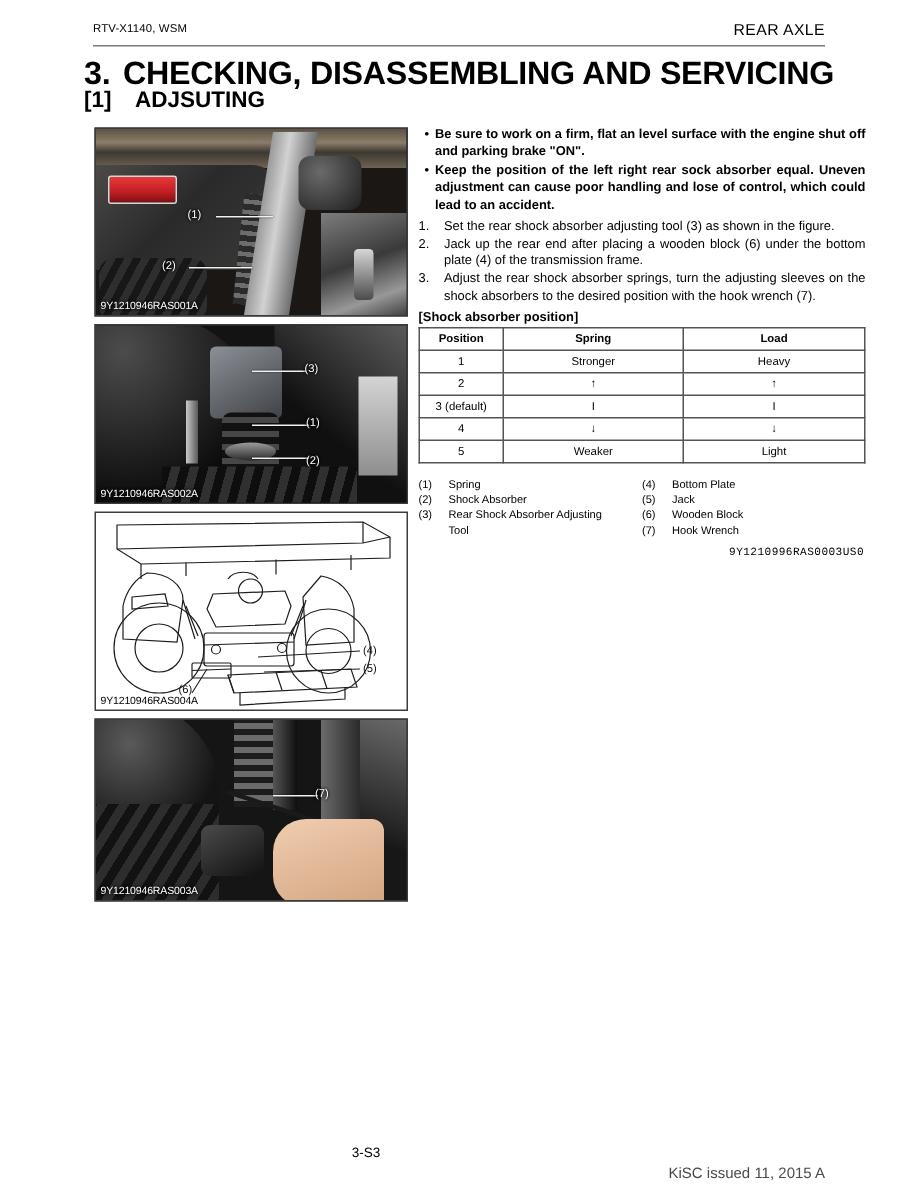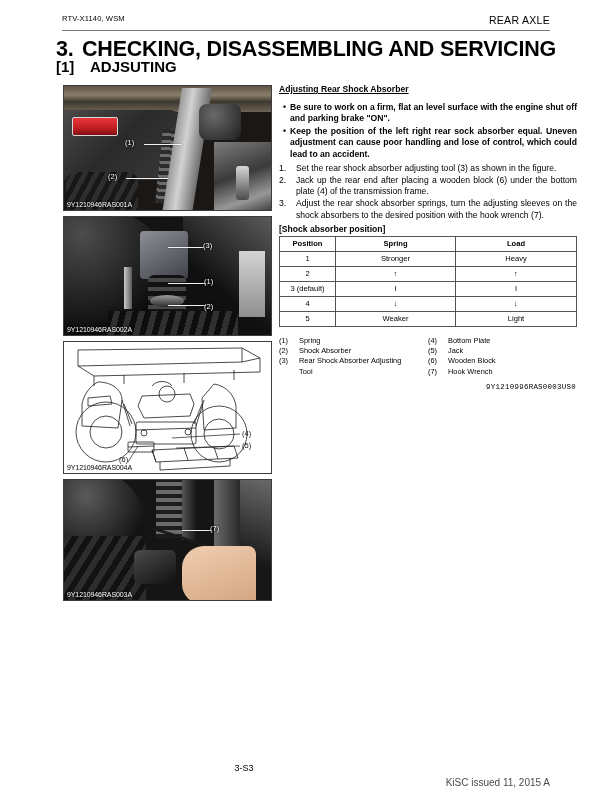--- a/index.html
+++ b/index.html
@@ -509,21 +509,20 @@
     <div class="p4-hand"></div>
     <div class="leader white" style="left:118px; top:50px; width:30px;"></div>
     <div class="callout white" style="left:146px; top:44px;">(7)</div>
     <div class="fig-caption onphoto">9Y1210946RAS003A</div>
   </div>
 
 </div>
 
 <div id="content-column">
 
-  <div id="subhead">Adjusting Rear Shock Absorber</div>
 
 
 
   <div class="bullet-item">
     <div class="bullet-mark">•</div>
     <div class="bullet-text">Be sure to work on a firm, flat an level surface with the engine shut off and parking brake "ON".</div>
   </div>
   <div class="bullet-item">
     <div class="bullet-mark">•</div>
     <div class="bullet-text">Keep the position of the left right rear sock absorber equal. Uneven adjustment can cause poor handling and lose of control, which could lead to an accident.</div>

